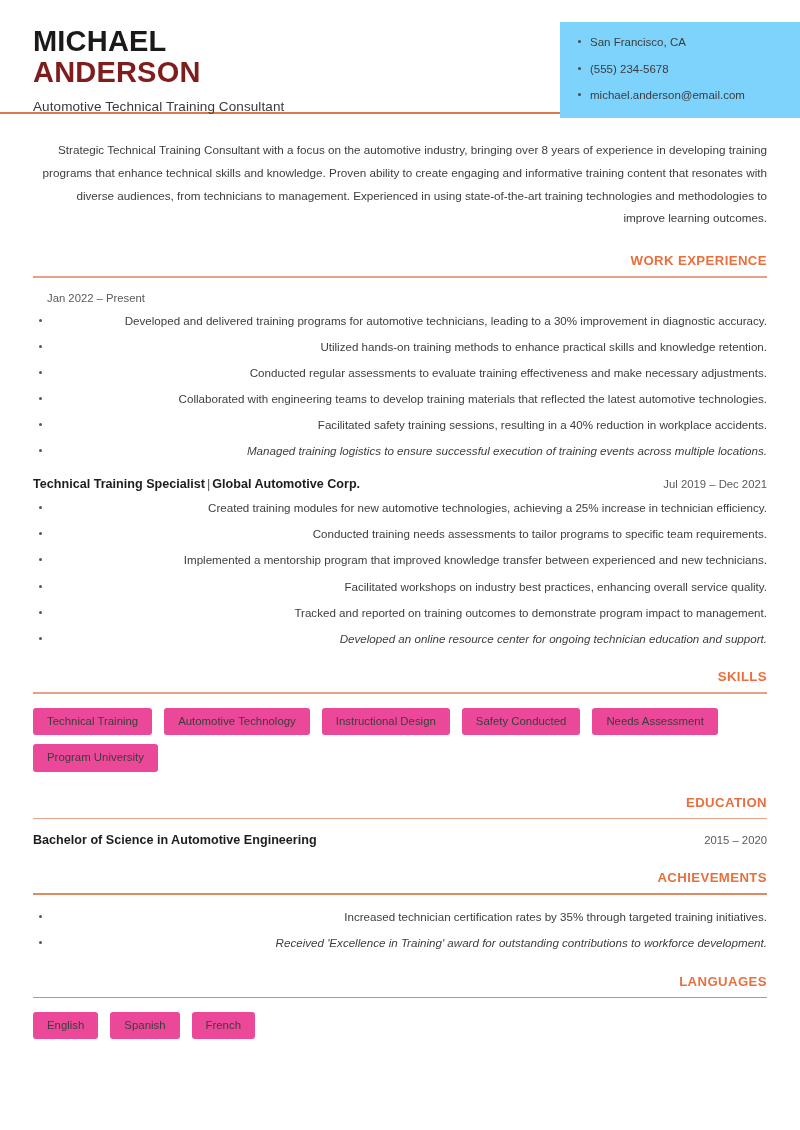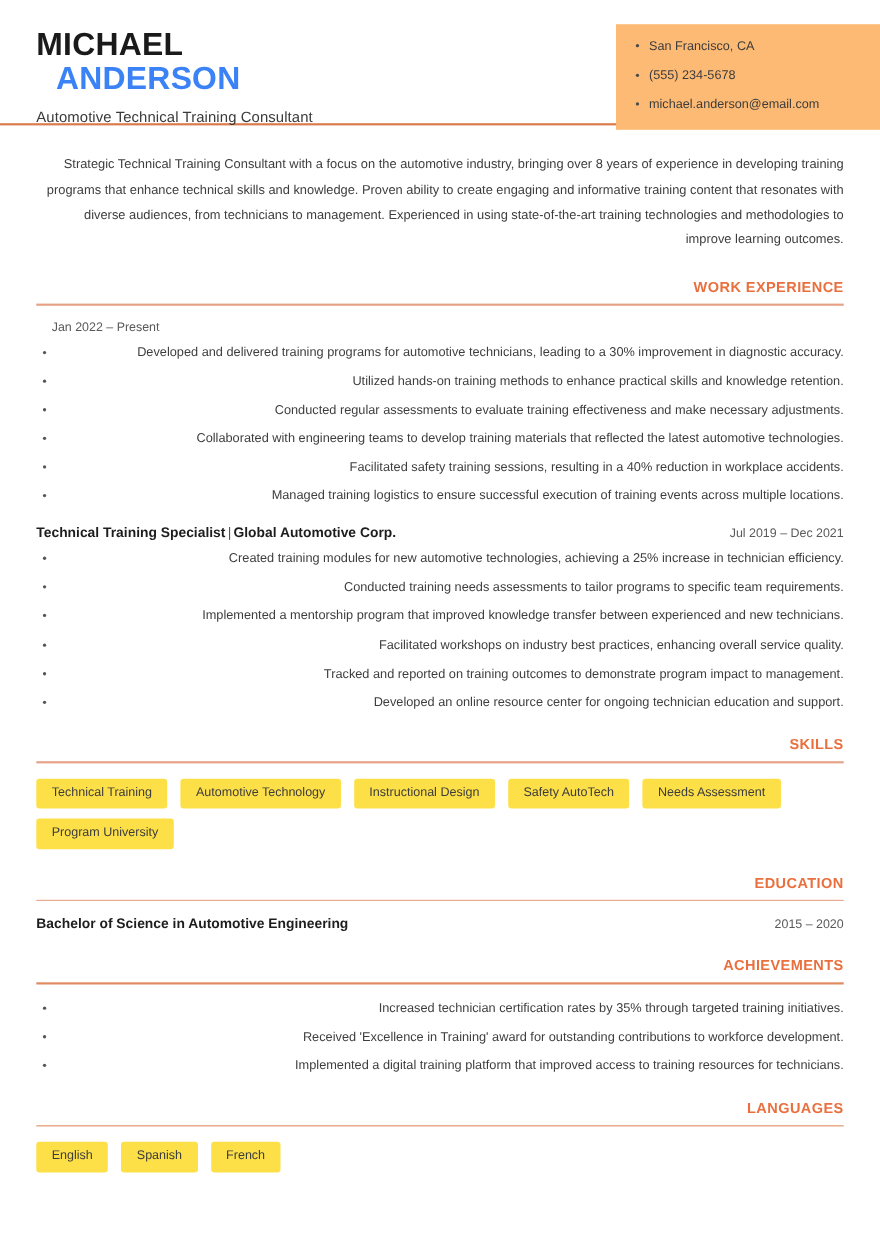--- a/index.html
+++ b/index.html
@@ -40,32 +40,32 @@
     padding-left: 33px;
     padding-top: 4px;
   }
   .name-line {
     font-size: 29px;
     font-weight: bold;
     letter-spacing: 0.2px;
     line-height: 1.08;
   }
   .name-first { color: #1a1a1a; }
-  .name-last  { color: #3b82f6; margin-left: 18px; }
+  .name-last  { color: #7f1d1d; }
   .job-title {
     font-size: 13.5px;
     color: #3a3a3a;
     margin-top: 10px;
     letter-spacing: 0.1px;
   }
 
   .contact-box {
     width: 240px;
     margin-right: 0;
-    background: #fdba74;
+    background: #7dd3fc;
     padding: 14px 0 14px 18px;
     box-sizing: border-box;
     min-height: 96px;
   }
   .contact-list {
     list-style: none;
     margin: 0;
     padding: 0;
   }
   .contact-list li {
@@ -160,41 +160,41 @@
     padding: 0;
   }
   ul.bullets li {
     font-size: 11.6px;
     color: #3d3d3d;
     line-height: 1.35;
     margin-bottom: 10.5px;
     position: relative;
     padding-left: 17px;
   }
-  ul.bullets li:last-child { margin-bottom: 0; }
+  ul.bullets li:last-child { margin-bottom: 0; font-style: italic; }
   ul.bullets li::before {
     content: "";
     position: absolute;
     left: 6px;
     top: 6px;
     width: 3px;
     height: 3px;
     background: #555;
     border-radius: 50%;
   }
 
   
   .chips {
     display: flex;
     flex-wrap: wrap;
     gap: 9px 12px;
     max-width: 690px;
   }
   .chip {
-    background: #fde047;
+    background: #ec4899;
     color: #3c3c3c;
     font-size: 11.4px;
     padding: 8px 14px;
     border-radius: 3px;
     line-height: 1;
     white-space: nowrap;
   }
 
   .edu-block { margin-top: 2px; }
 </style>
@@ -261,21 +261,21 @@
       </div>
     </div>
 
     <div class="section">
       <div class="section-title">SKILLS</div>
       <div class="section-rule"></div>
       <div class="chips">
         <span class="chip">Technical Training</span>
         <span class="chip">Automotive Technology</span>
         <span class="chip">Instructional Design</span>
-        <span class="chip">Safety AutoTech</span>
+        <span class="chip">Safety Conducted</span>
         <span class="chip">Needs Assessment</span>
         <span class="chip">Program University</span>
       </div>
     </div>
 
     <div class="section">
       <div class="section-title">EDUCATION</div>
       <div class="section-rule"></div>
       <div class="edu-block">
         <div class="entry-head">
@@ -284,21 +284,20 @@
         </div>
       </div>
     </div>
 
     <div class="section">
       <div class="section-title">ACHIEVEMENTS</div>
       <div class="section-rule strong"></div>
       <ul class="bullets">
         <li>Increased technician certification rates by 35% through targeted training initiatives.</li>
         <li>Received 'Excellence in Training' award for outstanding contributions to workforce development.</li>
-        <li>Implemented a digital training platform that improved access to training resources for technicians.</li>
       </ul>
     </div>
 
     <div class="section">
       <div class="section-title">LANGUAGES</div>
       <div class="section-rule strong"></div>
       <div class="chips">
         <span class="chip">English</span>
         <span class="chip">Spanish</span>
         <span class="chip">French</span>

